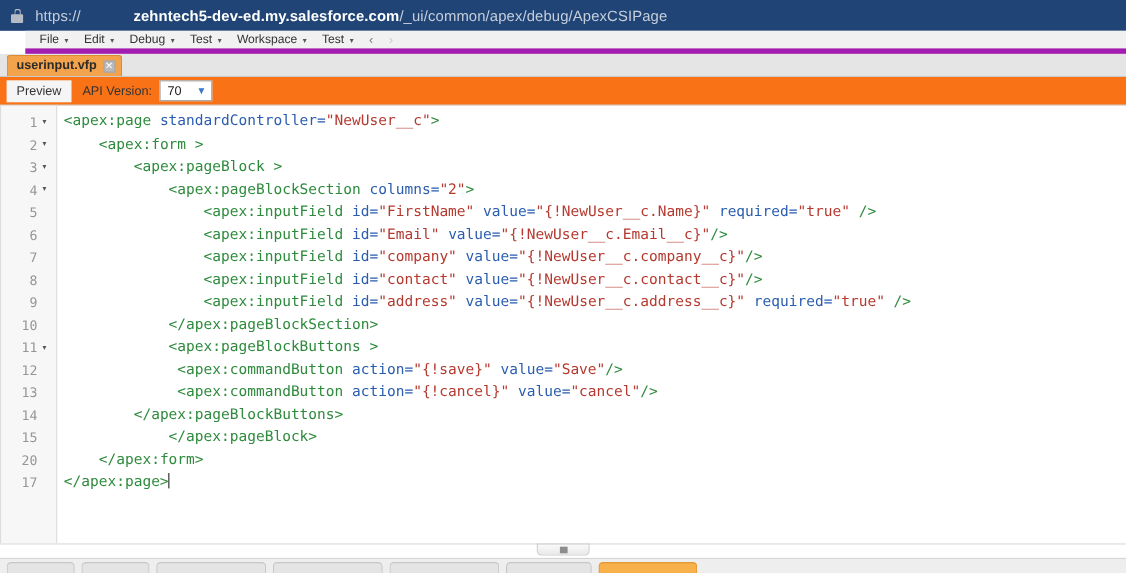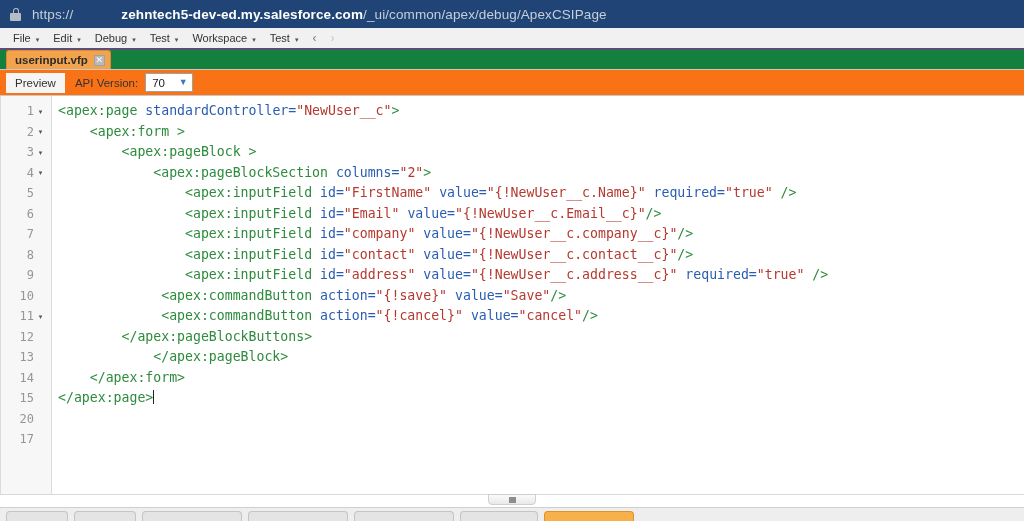--- a/index.html
+++ b/index.html
@@ -57,25 +57,26 @@
     letter-spacing: 0.1px;
     white-space: nowrap;
   }
   .url-text .dim { color: #c5cedb; }
   .url-text .host { font-weight: bold; color: #ffffff; padding-left: 48px; }
 
   
   .menubar {
     height: 21px;
     background: #f1f1f1;
-    border-bottom: 1px solid #a21caf;
+    border-bottom: 5px solid #a21caf;
     display: flex;
     align-items: center;
     padding-left: 6px;
     box-sizing: border-box;
+    margin-left: 23px;
   }
   .menu-item {
     font-size: 11px;
     color: #333333;
     padding: 0 7px;
     display: flex;
     align-items: center;
     height: 100%;
     cursor: default;
     white-space: nowrap;
@@ -92,21 +93,21 @@
     font-size: 12px;
     padding: 0 7px;
     color: #7d7d7d;
     cursor: default;
   }
   .nav-arrow.disabled { color: #c9c9c9; }
 
   
   .tabstrip {
     height: 21px;
-    background: #15803d;
+    background: #e5e5e5;
     border-bottom: 1px solid #c9c9c9;
     display: flex;
     align-items: flex-end;
     padding-left: 6px;
     box-sizing: border-box;
   }
   .file-tab {
     height: 19px;
     background: #f3a34b;
     border: 1px solid #d98a32;
@@ -444,20 +445,22 @@
   <div class="code" id="code">
       <div class="cline"><span class="plain"></span><span class="tag">&lt;apex:page </span><span class="attr">standardController=</span><span class="str">"NewUser__c"</span><span class="tag">&gt;</span></div>
       <div class="cline"><span class="plain">    </span><span class="tag">&lt;apex:form &gt;</span></div>
       <div class="cline"><span class="plain">        </span><span class="tag">&lt;apex:pageBlock &gt;</span></div>
       <div class="cline"><span class="plain">            </span><span class="tag">&lt;apex:pageBlockSection </span><span class="attr">columns=</span><span class="str">"2"</span><span class="tag">&gt;</span></div>
       <div class="cline"><span class="plain">                </span><span class="tag">&lt;apex:inputField </span><span class="attr">id=</span><span class="str">"FirstName"</span><span class="plain"> </span><span class="attr">value=</span><span class="str">"{!NewUser__c.Name}"</span><span class="plain"> </span><span class="attr">required=</span><span class="str">"true"</span><span class="tag"> /&gt;</span></div>
       <div class="cline"><span class="plain">                </span><span class="tag">&lt;apex:inputField </span><span class="attr">id=</span><span class="str">"Email"</span><span class="plain"> </span><span class="attr">value=</span><span class="str">"{!NewUser__c.Email__c}"</span><span class="tag">/&gt;</span></div>
       <div class="cline"><span class="plain">                </span><span class="tag">&lt;apex:inputField </span><span class="attr">id=</span><span class="str">"company"</span><span class="plain"> </span><span class="attr">value=</span><span class="str">"{!NewUser__c.company__c}"</span><span class="tag">/&gt;</span></div>
       <div class="cline"><span class="plain">                </span><span class="tag">&lt;apex:inputField </span><span class="attr">id=</span><span class="str">"contact"</span><span class="plain"> </span><span class="attr">value=</span><span class="str">"{!NewUser__c.contact__c}"</span><span class="tag">/&gt;</span></div>
       <div class="cline"><span class="plain">                </span><span class="tag">&lt;apex:inputField </span><span class="attr">id=</span><span class="str">"address"</span><span class="plain"> </span><span class="attr">value=</span><span class="str">"{!NewUser__c.address__c}"</span><span class="plain"> </span><span class="attr">required=</span><span class="str">"true"</span><span class="tag"> /&gt;</span></div>
+      <div class="cline"><span class="plain">            </span><span class="tag">&lt;/apex:pageBlockSection&gt;</span></div>
+      <div class="cline"><span class="plain">            </span><span class="tag">&lt;apex:pageBlockButtons &gt;</span></div>
       <div class="cline"><span class="plain">             </span><span class="tag">&lt;apex:commandButton </span><span class="attr">action=</span><span class="str">"{!save}"</span><span class="plain"> </span><span class="attr">value=</span><span class="str">"Save"</span><span class="tag">/&gt;</span></div>
       <div class="cline"><span class="plain">             </span><span class="tag">&lt;apex:commandButton </span><span class="attr">action=</span><span class="str">"{!cancel}"</span><span class="plain"> </span><span class="attr">value=</span><span class="str">"cancel"</span><span class="tag">/&gt;</span></div>
       <div class="cline"><span class="plain">        </span><span class="tag">&lt;/apex:pageBlockButtons&gt;</span></div>
       <div class="cline"><span class="plain">            </span><span class="tag">&lt;/apex:pageBlock&gt;</span></div>
       <div class="cline"><span class="plain">    </span><span class="tag">&lt;/apex:form&gt;</span></div>
       <div class="cline"><span class="plain"></span><span class="tag">&lt;/apex:page&gt;</span><span class="caret-bar"></span></div>
     </div>
 </div>
 
 <div class="splitter">

